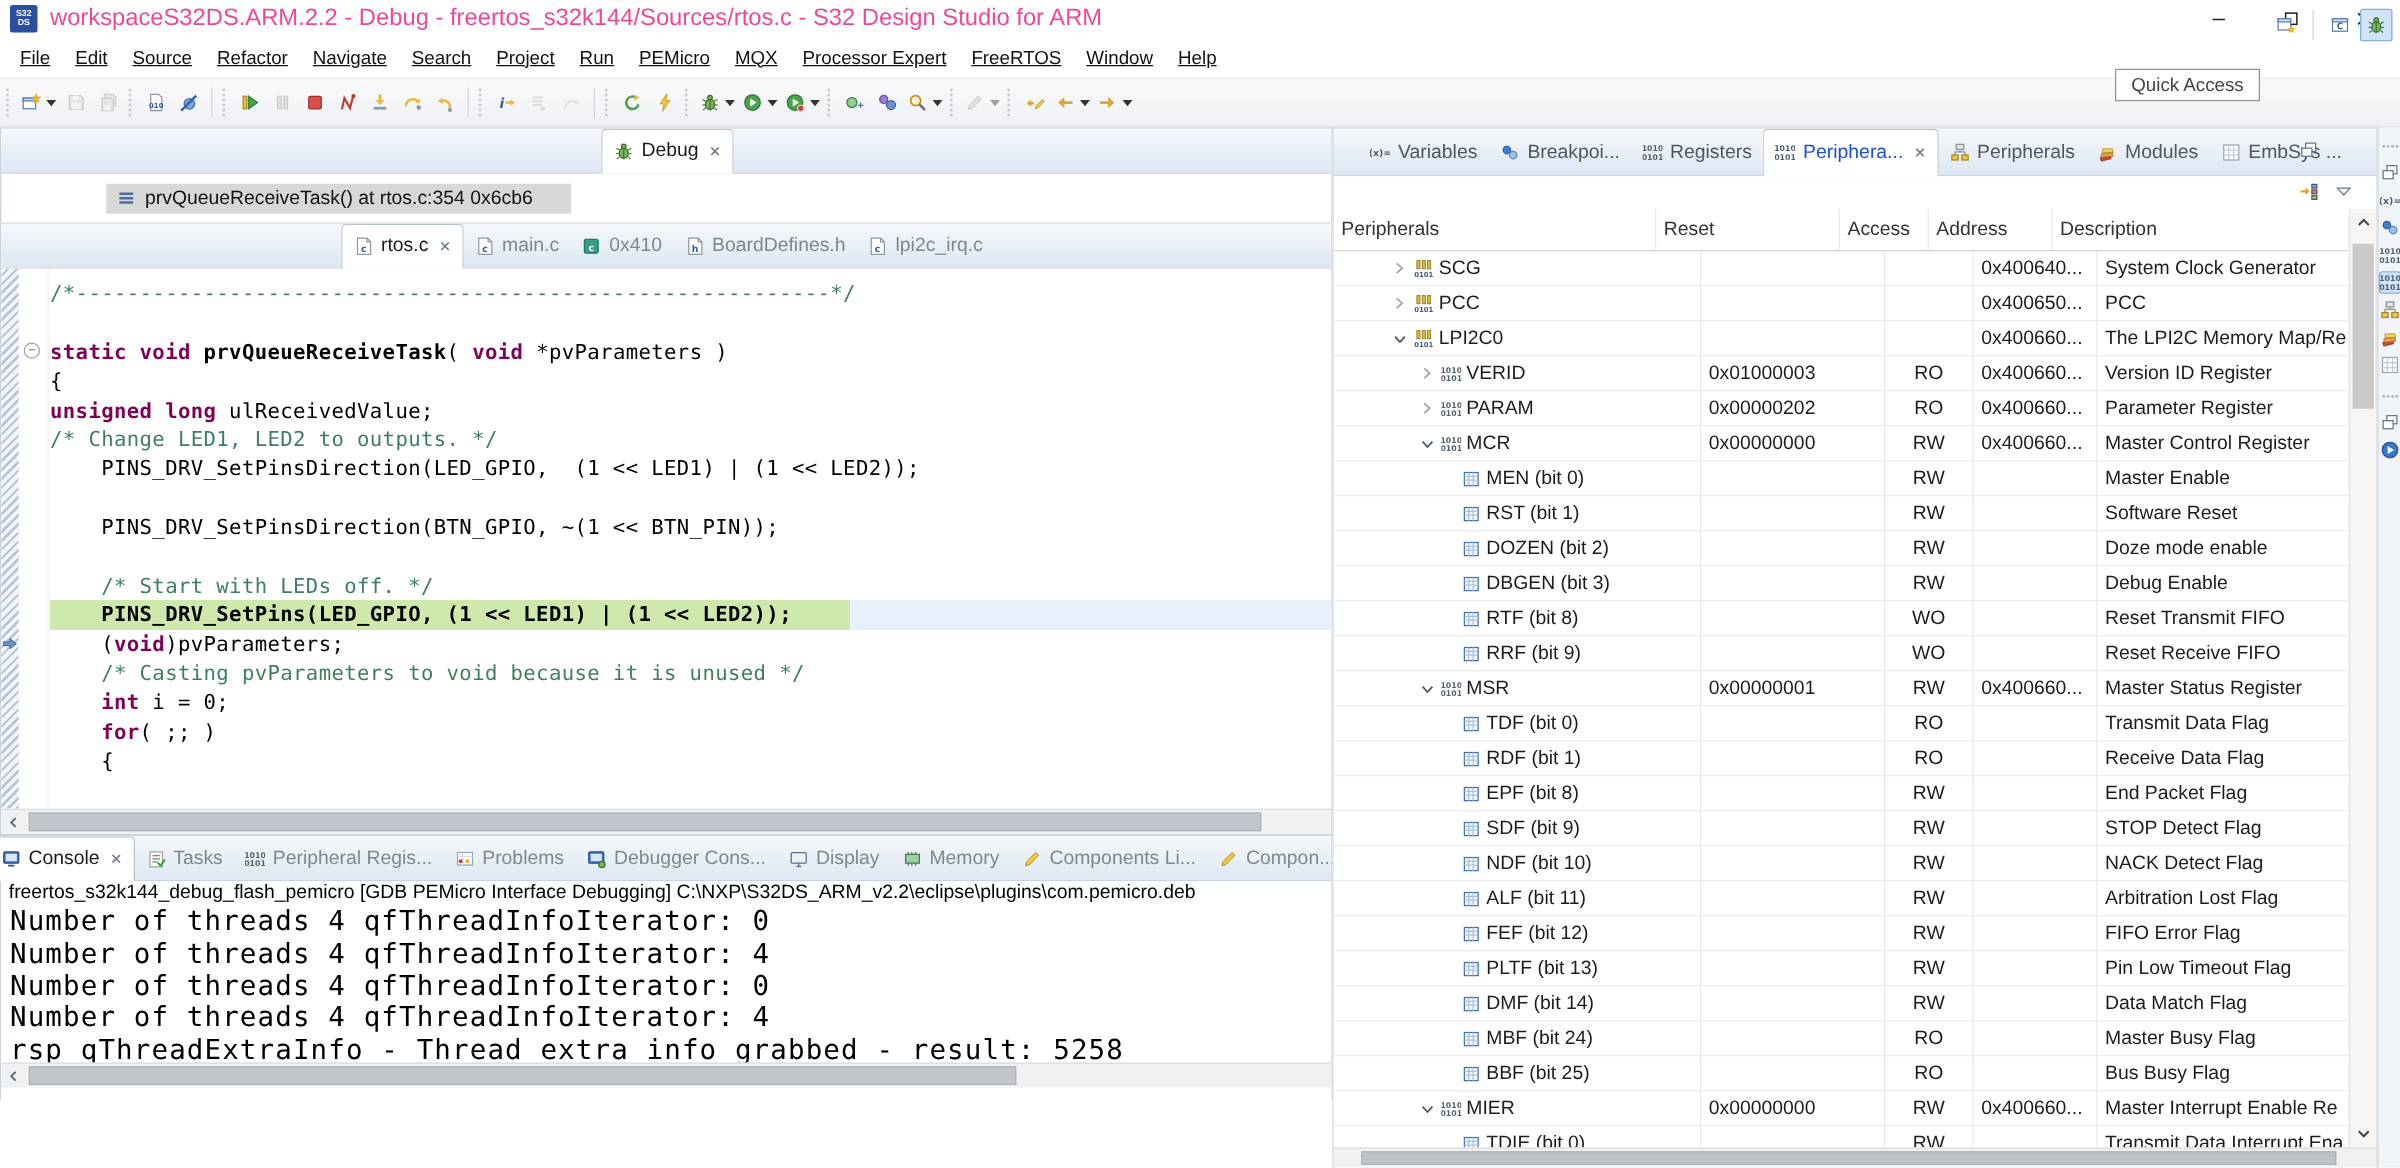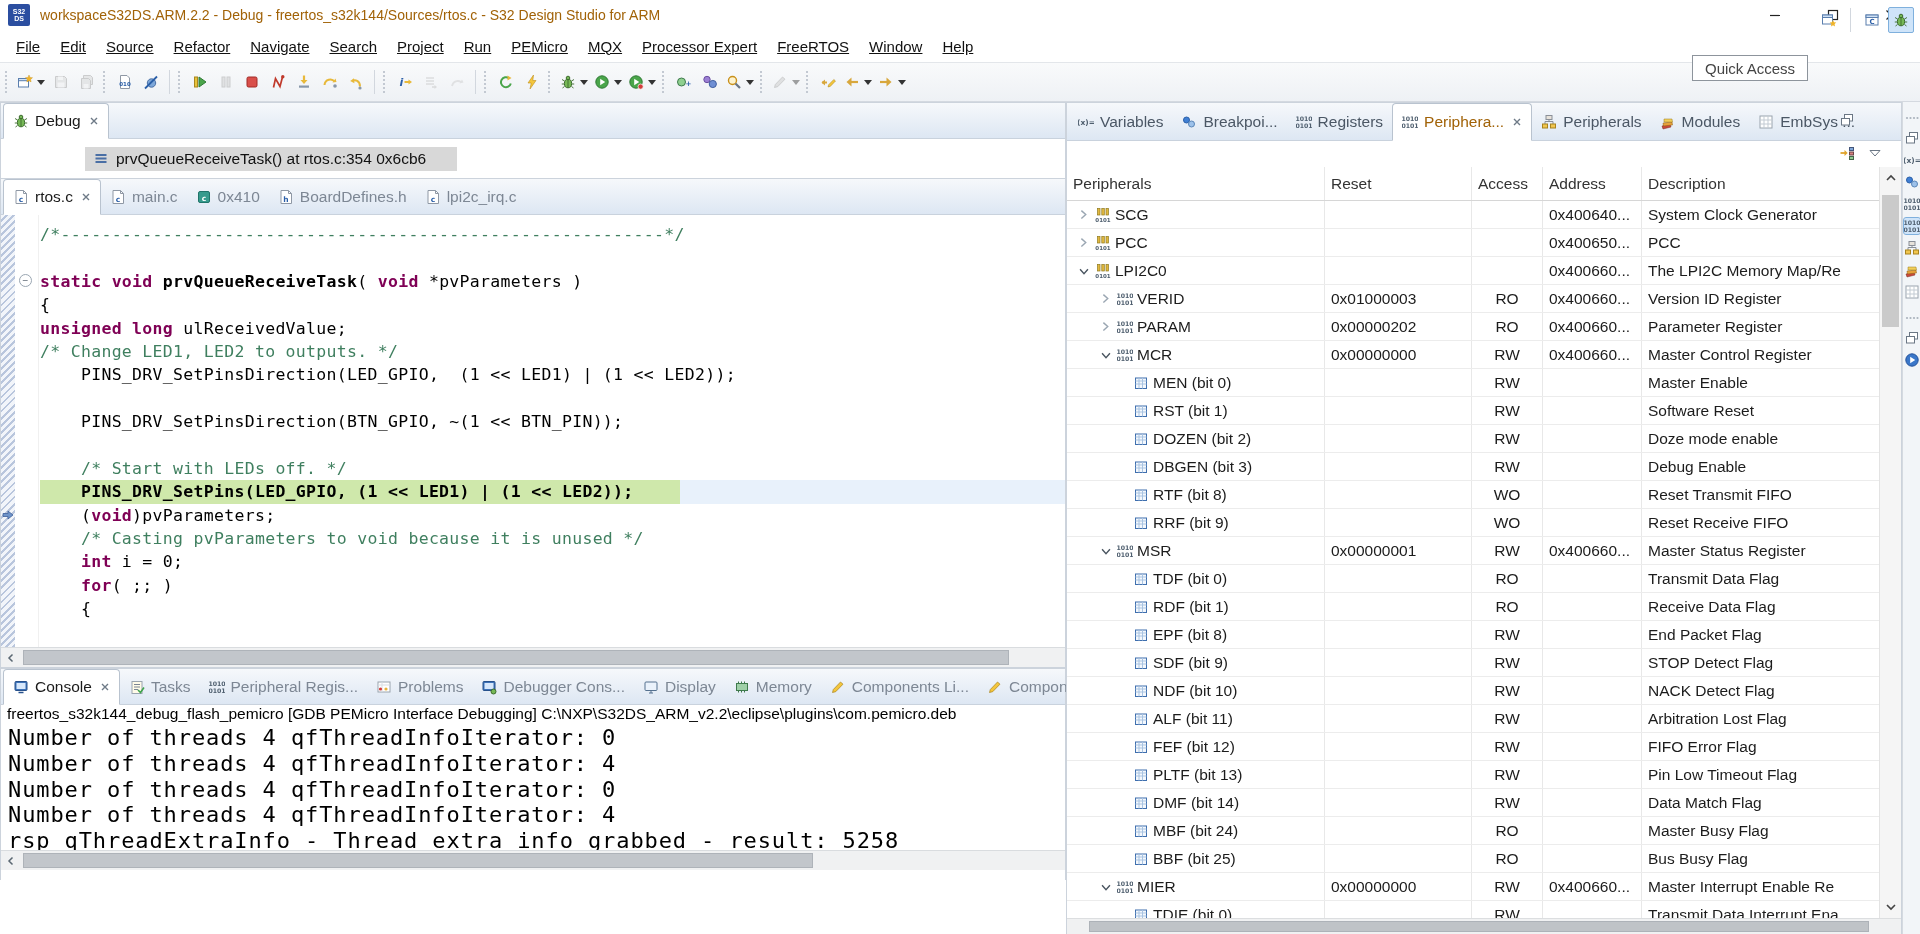--- a/index.html
+++ b/index.html
@@ -2,42 +2,42 @@
 <html><head>
 <meta charset="utf-8">
 <style>
 * { margin:0; padding:0; box-sizing:border-box; }
 html,body { width:1920px; height:934px; overflow:hidden; font-family:"Liberation Sans",sans-serif; background:#fff; }
 .win { position:absolute; inset:0; background:#fff; }
 
 
 .titlebar { position:absolute; left:0; top:0; width:1920px; height:30px; background:#fff; display:flex; align-items:center; }
 .applogo { width:22px; height:22px; margin:0 10px 0 8px; background:#2b4ea0; border-radius:2px; color:#fff; font-size:7px; font-weight:bold; display:flex; flex-direction:column; align-items:center; justify-content:center; line-height:7px; }
-.title-text { font-size:14px; color:#a16207; }
+.title-text { font-size:19px; color:#ec4899; }
 .win-controls { position:absolute; right:0; top:0; height:30px; display:flex; }
 .win-btn { width:58px; height:30px; display:flex; align-items:center; justify-content:center; color:#222; font-size:14px; }
 
 
 .menubar { position:absolute; left:0; top:30px; width:1920px; height:32px; background:#fff; display:flex; align-items:center; padding-left:6px; }
 .menu-item { font-size:15px; color:#111; padding:5px 10px;text-decoration:underline; }
 
 
 .toolbar { position:absolute; left:0; top:62px; width:1920px; height:40px; background:linear-gradient(#f9fafb,#eef1f5); border-top:1px solid #e3e6ea; border-bottom:1px solid #d4d9e0; display:flex; align-items:center; padding-left:2px; }
 .tbhandle { width:5px; height:22px; border-left:2px dotted #c3c9d2; margin:0 4px 0 3px; }
 .tbsep { width:1px; height:24px; background:#d2d7de; margin:0 5px; }
 .tbtn { height:26px; min-width:26px; display:inline-flex; align-items:center; justify-content:center; gap:2px; padding:0 2px; border:1px solid transparent; border-radius:2px; }
 .tbtn.disabled { filter:grayscale(1) opacity(.45); }
 .caret { width:0; height:0; border-left:4px solid transparent; border-right:4px solid transparent; border-top:5px solid #333; margin-left:2px; }
 .quick-access { position:absolute; right:112px; top:7px; height:26px; padding:0 12px; border:1px solid #8d949c; background:#fff; color:#444; font-size:15px; display:flex; align-items:center;margin-top:48px; }
 .persp { position:absolute; right:6px; top:7px; height:26px; display:flex; align-items:center; gap:3px; }
 .persp .tbtn.activepersp { background:#cfe4f9; border-color:#7fb0dd; }
 
 
 .view { position:absolute; background:#fff; border:1px solid #ccd3dc; }
-.tabband { position:absolute; left:0; top:0; right:0; height:36px; background:linear-gradient(#f6f8fb,#dde7f3); border-bottom:1px solid #c9d2dd; display:flex; align-items:stretch; padding-left:2px; }
+.tabband { position:absolute; left:0; top:0; right:0; height:36px; background:linear-gradient(#f6f8fb,#dde7f3); border-bottom:1px solid #c9d2dd; display:flex; align-items:stretch; padding-left:2px;justify-content:center; }
 .tab { display:inline-flex; align-items:center; gap:6px; padding:0 9px; font-size:15.5px; color:#7d8794; position:relative; white-space:nowrap; }
 .tab.active { background:#fff; border:1px solid #b9c3cf; border-bottom:1px solid #fff; border-radius:4px 4px 0 0; color:#1a1a1a; margin-bottom:-1px; }
 .tab-close { display:inline-flex; margin-left:2px; }
 .icon { display:inline-flex; align-items:center; justify-content:center; width:16px; height:16px; flex:none; }
 
 
 #debug-view { left:0; top:102px; width:1066px; height:76px; border-bottom:none; }
 .frame-row { position:absolute; left:84px; top:44px; height:24px; width:372px; background:#d8d8d8; display:flex; align-items:center; gap:7px; padding:0 8px; font-size:15.5px; color:#111; white-space:nowrap; }
 
 
@@ -63,28 +63,28 @@
 .console-body { position:absolute; left:0; top:36px; right:0; bottom:0; background:#fff; overflow:hidden; }
 .console-header { position:absolute; left:6px; top:36px; right:0; font-size:15.5px; color:#000; white-space:nowrap; overflow:hidden; }
 .console-lines { position:absolute; left:7px; top:56px; right:0; font-family:"DejaVu Sans Mono","Liberation Mono",monospace; font-size:22px; letter-spacing:.9px; }
 .console-line { height:25.8px; line-height:25.8px; white-space:pre; color:#000; }
 #console-view .hscroll { bottom:10px; }
 
 
 #right-panel { left:1066px; top:102px; width:836px; height:832px; border-bottom:none; }
 #right-panel .tabband { height:38px; }
 #right-panel .tab { color:#49566455; color:#4b5765; }
-#right-panel .tab.active { color:#a16207; }
+#right-panel .tab.active { color:#1d4ed8; }
 .rp-restore { position:absolute; right:46px; top:9px; }
 .viewbar { position:absolute; left:0; top:38px; right:0; height:26px; background:#fff; }
 .viewbar .icon { position:absolute; top:4px; }
 .grid { position:absolute; left:0; top:64px; right:22px; bottom:16px; overflow:hidden; background:#fff; }
 .grid-row, .grid-header { display:grid; grid-template-columns:258px 147px 71px 99px 1fr; align-items:center; }
 .grid-header { height:34px; border-bottom:1px solid #d6d6d6; font-size:15.5px; color:#333; }
-.grid-row { height:28px; border-bottom:1px solid #ececec; font-size:15.5px; color:#1c1c1c; }
+.grid-row { height:28px; border-bottom:1px solid #ececec; font-size:15.5px; color:#1c1c1c;padding-left:36px; }
 .gcell { height:100%; display:flex; align-items:center; padding:0 6px; border-right:1px solid #e8e8e8; overflow:hidden; white-space:nowrap; }
 .gcell:last-child { border-right:none; }
 .gcell.center { justify-content:center; }
 .tree-cell { gap:4px; padding-left:6px; }
 .tree-pad1 { width:0; } .tree-pad2 { width:22px; } .tree-pad3 { width:56px; }
 .chev { width:14px; height:14px; flex:none; display:inline-flex; }
 .vscroll { position:absolute; right:0; top:64px; width:22px; bottom:16px; background:#f5f5f5; border-left:1px solid #e3e3e3; }
 .vthumb { position:absolute; left:2px; right:2px; background:#cacaca; }
 .sarr { position:absolute; left:0; width:22px; height:22px; display:flex; align-items:center; justify-content:center; }
 .rp-hscroll { position:absolute; left:0; right:0; bottom:0; height:16px; background:#f0f1f2; border-top:1px solid #dcdee0; }

